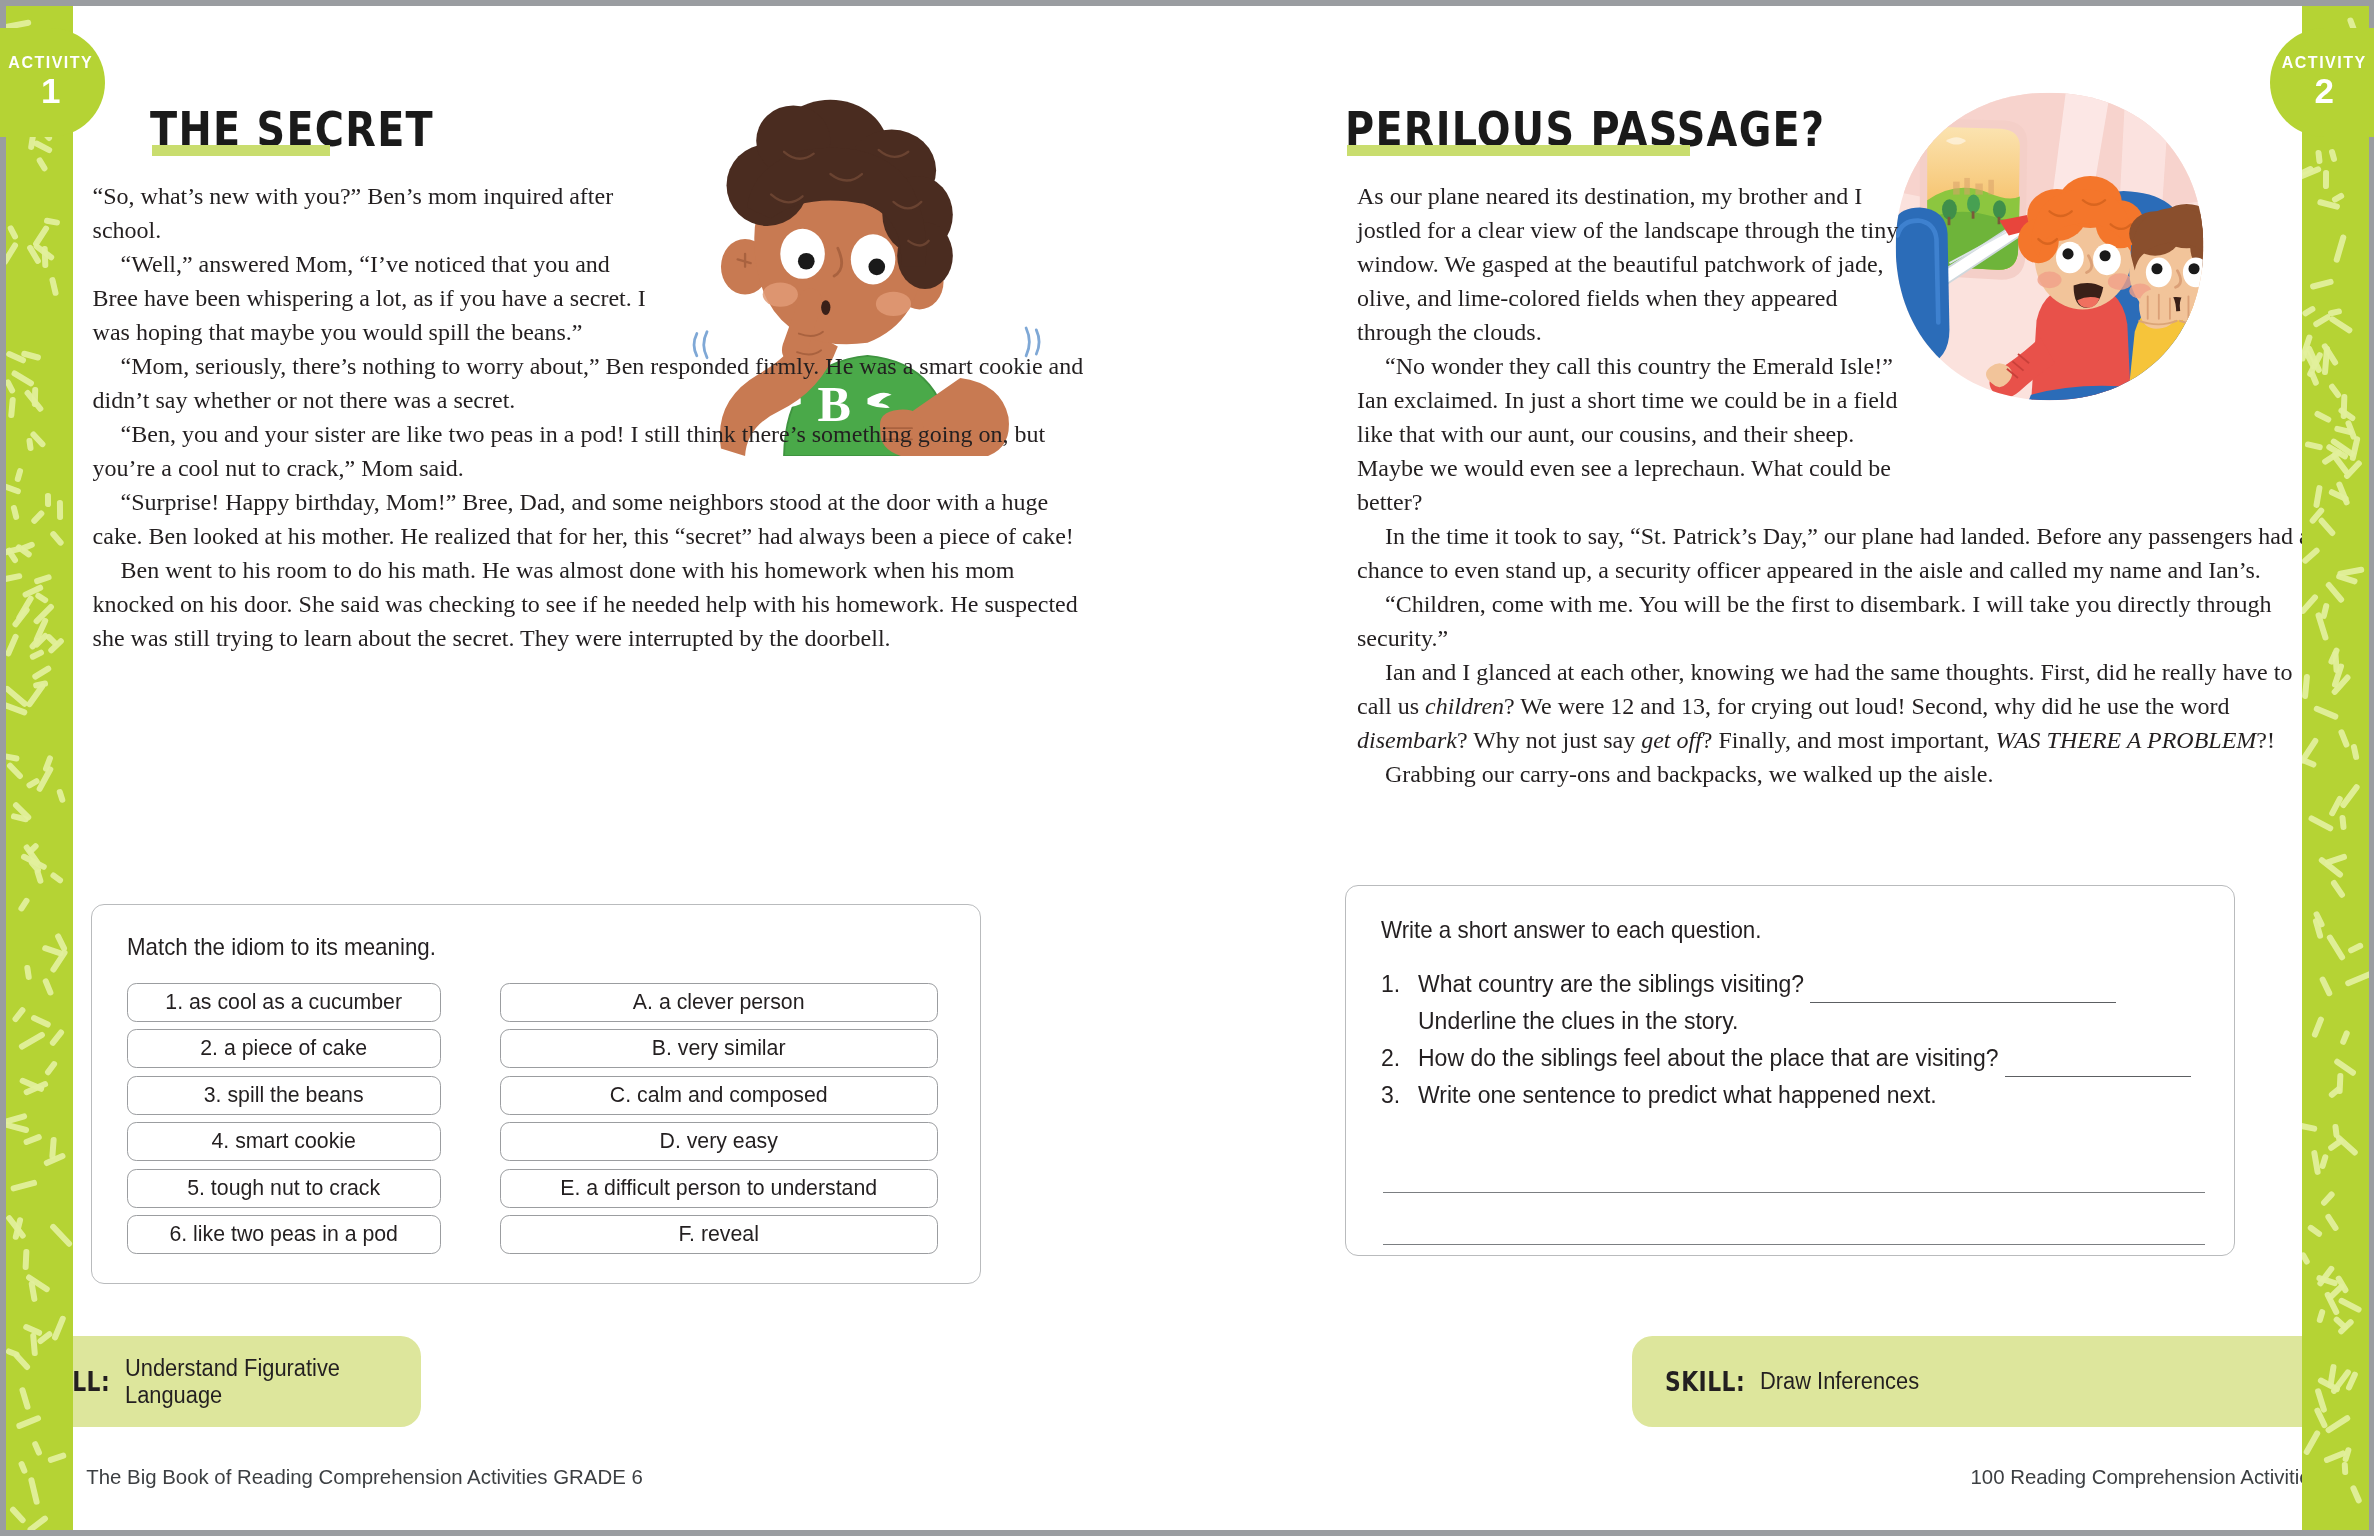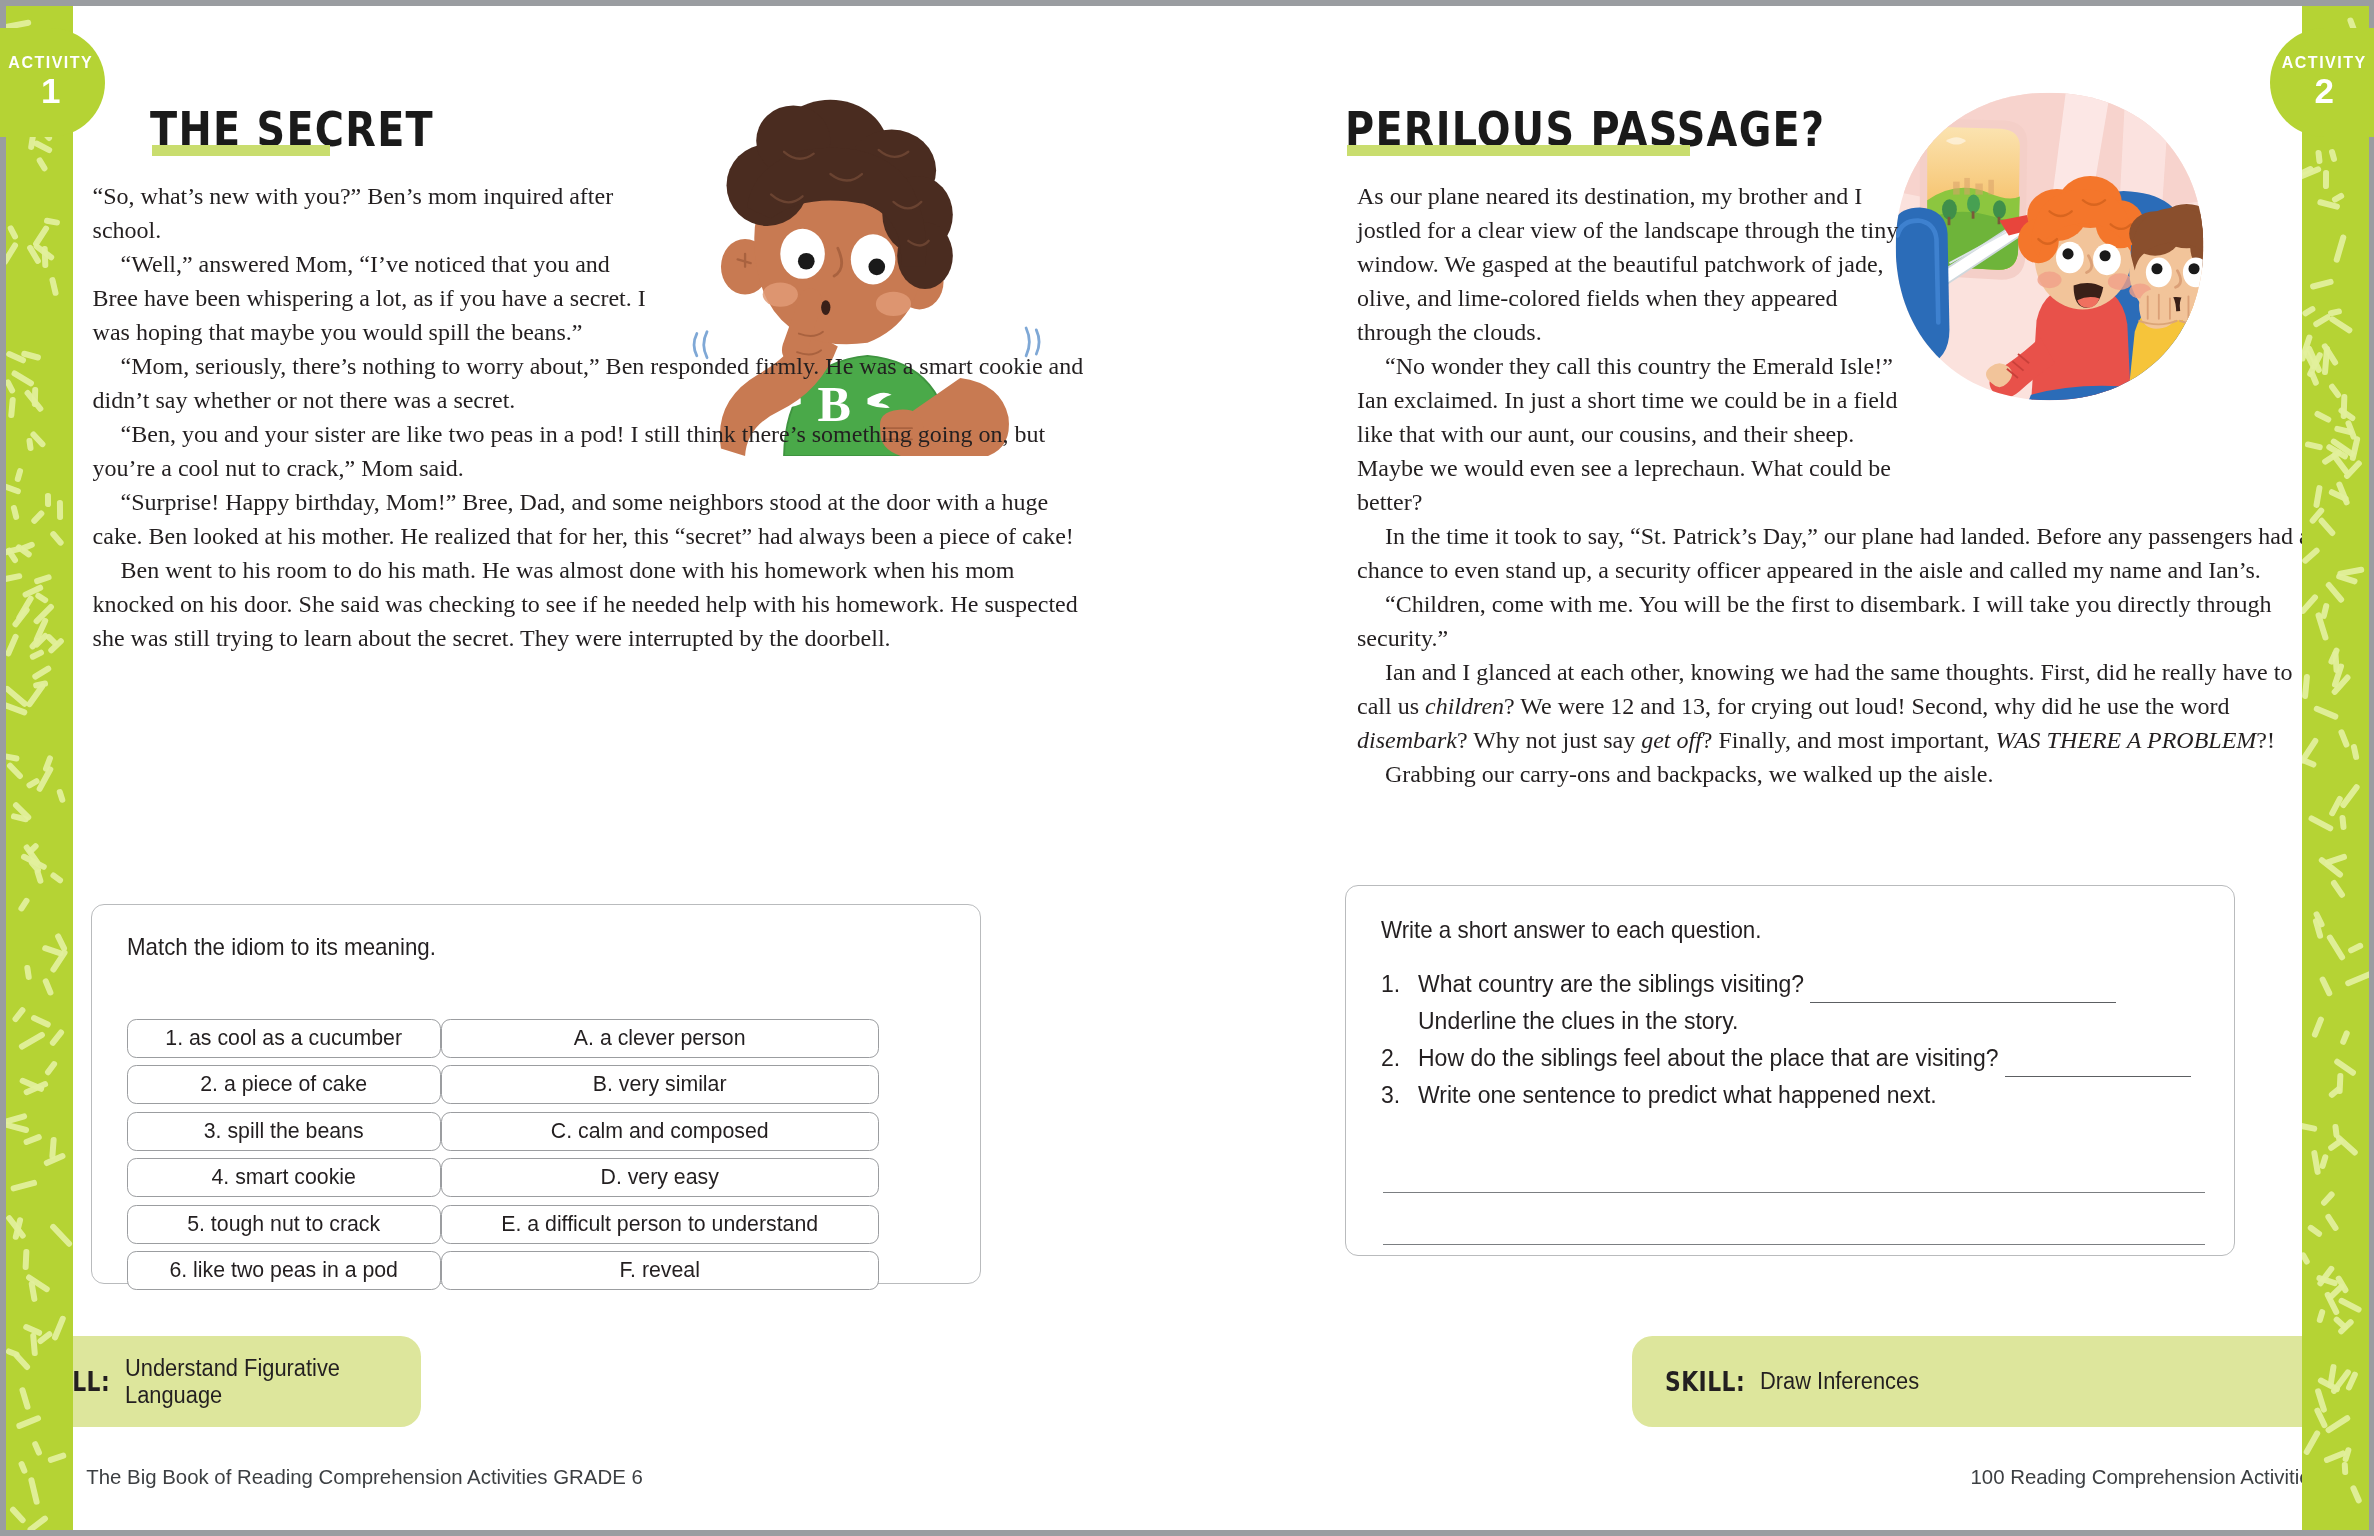--- a/index.html
+++ b/index.html
@@ -130,21 +130,21 @@
     color: #231f20;
     transform: scaleX(.93);
     transform-origin: left center;
     white-space: nowrap;
   }
 
   
   .match-cols {
     position: absolute;
     display: flex;
-    margin-top: 36px;
+    gap: 59px;
   }
   .match-col { display: flex; flex-direction: column; gap: 7.4px; }
   .match-item {
     border: 1.9px solid #9b9da0;
     border-radius: 9.3px;
     background: #ffffff;
     display: flex;
     align-items: center;
     justify-content: center;
     font-family: "Liberation Sans Narrow", "Liberation Sans", sans-serif;

